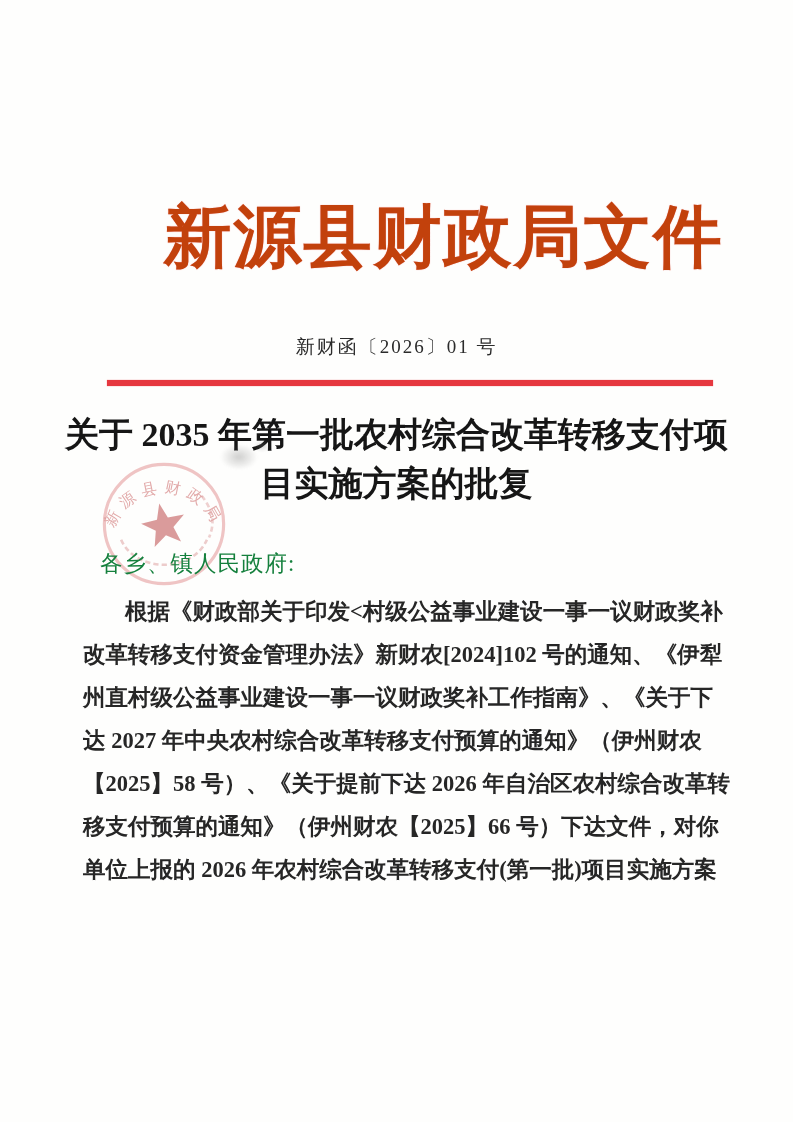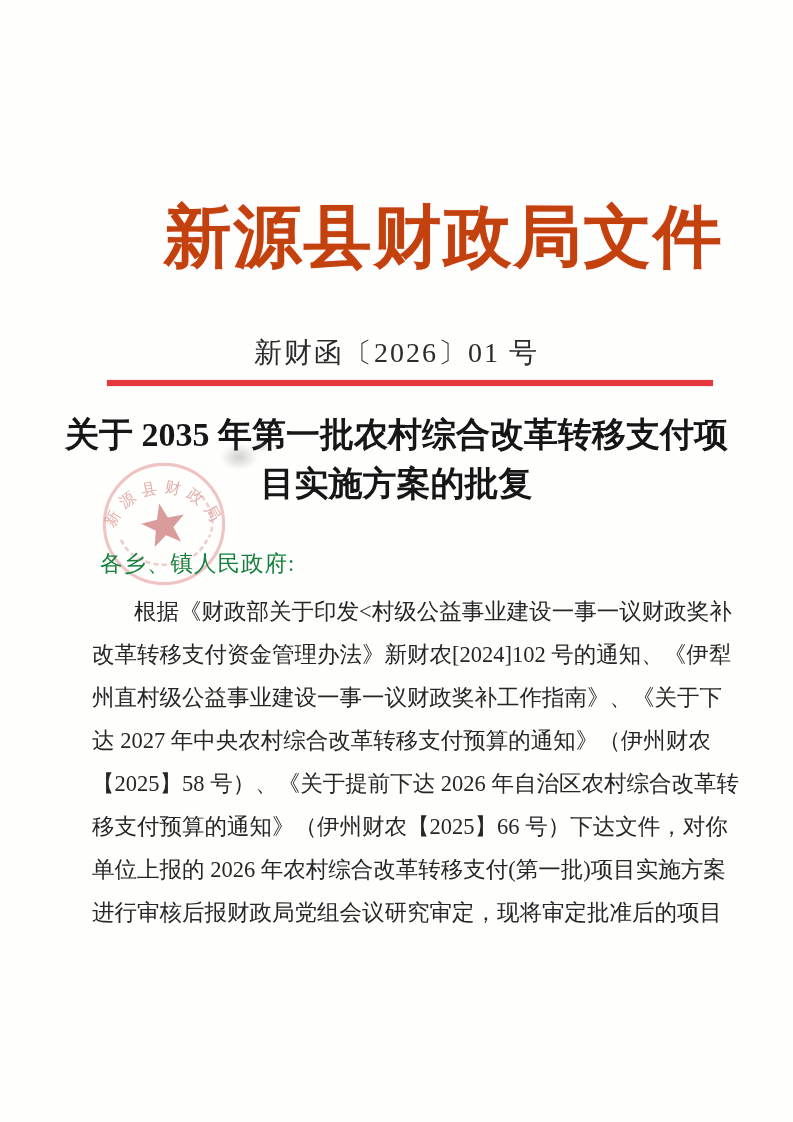--- a/index.html
+++ b/index.html
@@ -23,21 +23,21 @@
     color: #c2410c;
     white-space: nowrap;
     text-shadow: 0 0 1px rgba(238,58,65,.55);
     margin-left: 47px;
   }
   
   .doc-number {
     position: absolute;
     top: 334px; left: 0; width: 100%;
     text-align: center;
-    font-size: 28px;
+    font-size: 19px;
     letter-spacing: 2px;
     color: #2b2b2b;
   }
   
   .red-line {
     position: absolute;
     top: 380px; left: 107px;
     width: 606px; height: 6px;
     background: #e6383f;
     box-shadow: 0 0 1px rgba(230,56,63,.6);
@@ -55,23 +55,24 @@
   
   .salutation {
     position: absolute;
     top: 548px; left: 100px;
     font-size: 22.5px;
     color: #15803d;
     letter-spacing: 1px;
   }
   .body-block {
     position: absolute;
-    top: 590px; left: 92px; width: 607px;
+    top: 590px; left: 83px; width: 607px;
     font-size: 22.5px;
     color: #262626;
+    font-weight: bold;
   }
   .body-line {
     height: 43px;
     line-height: 43px;
     text-align: justify;
     text-align-last: justify;
     white-space: nowrap;
   }
   .body-line.indent { text-indent: 42px; }
   
@@ -130,16 +131,15 @@
   <div class="salutation">各乡、镇人民政府:</div>
 
   <div class="body-block">
     <div class="body-line indent">根据《财政部关于印发&lt;村级公益事业建设一事一议财政奖补</div>
     <div class="body-line">改革转移支付资金管理办法》新财农[2024]102 号的通知、《伊犁</div>
     <div class="body-line">州直村级公益事业建设一事一议财政奖补工作指南》、《关于下</div>
     <div class="body-line">达 2027 年中央农村综合改革转移支付预算的通知》（伊州财农</div>
     <div class="body-line">【2025】58 号）、《关于提前下达 2026 年自治区农村综合改革转</div>
     <div class="body-line">移支付预算的通知》（伊州财农【2025】66 号）下达文件，对你</div>
     <div class="body-line">单位上报的 2026 年农村综合改革转移支付(第一批)项目实施方案</div>
-    <div class="body-line">进行审核后报财政局党组会议研究审定，现将审定批准后的项目</div>
   </div>
 
 </div>
 
 </body></html>

